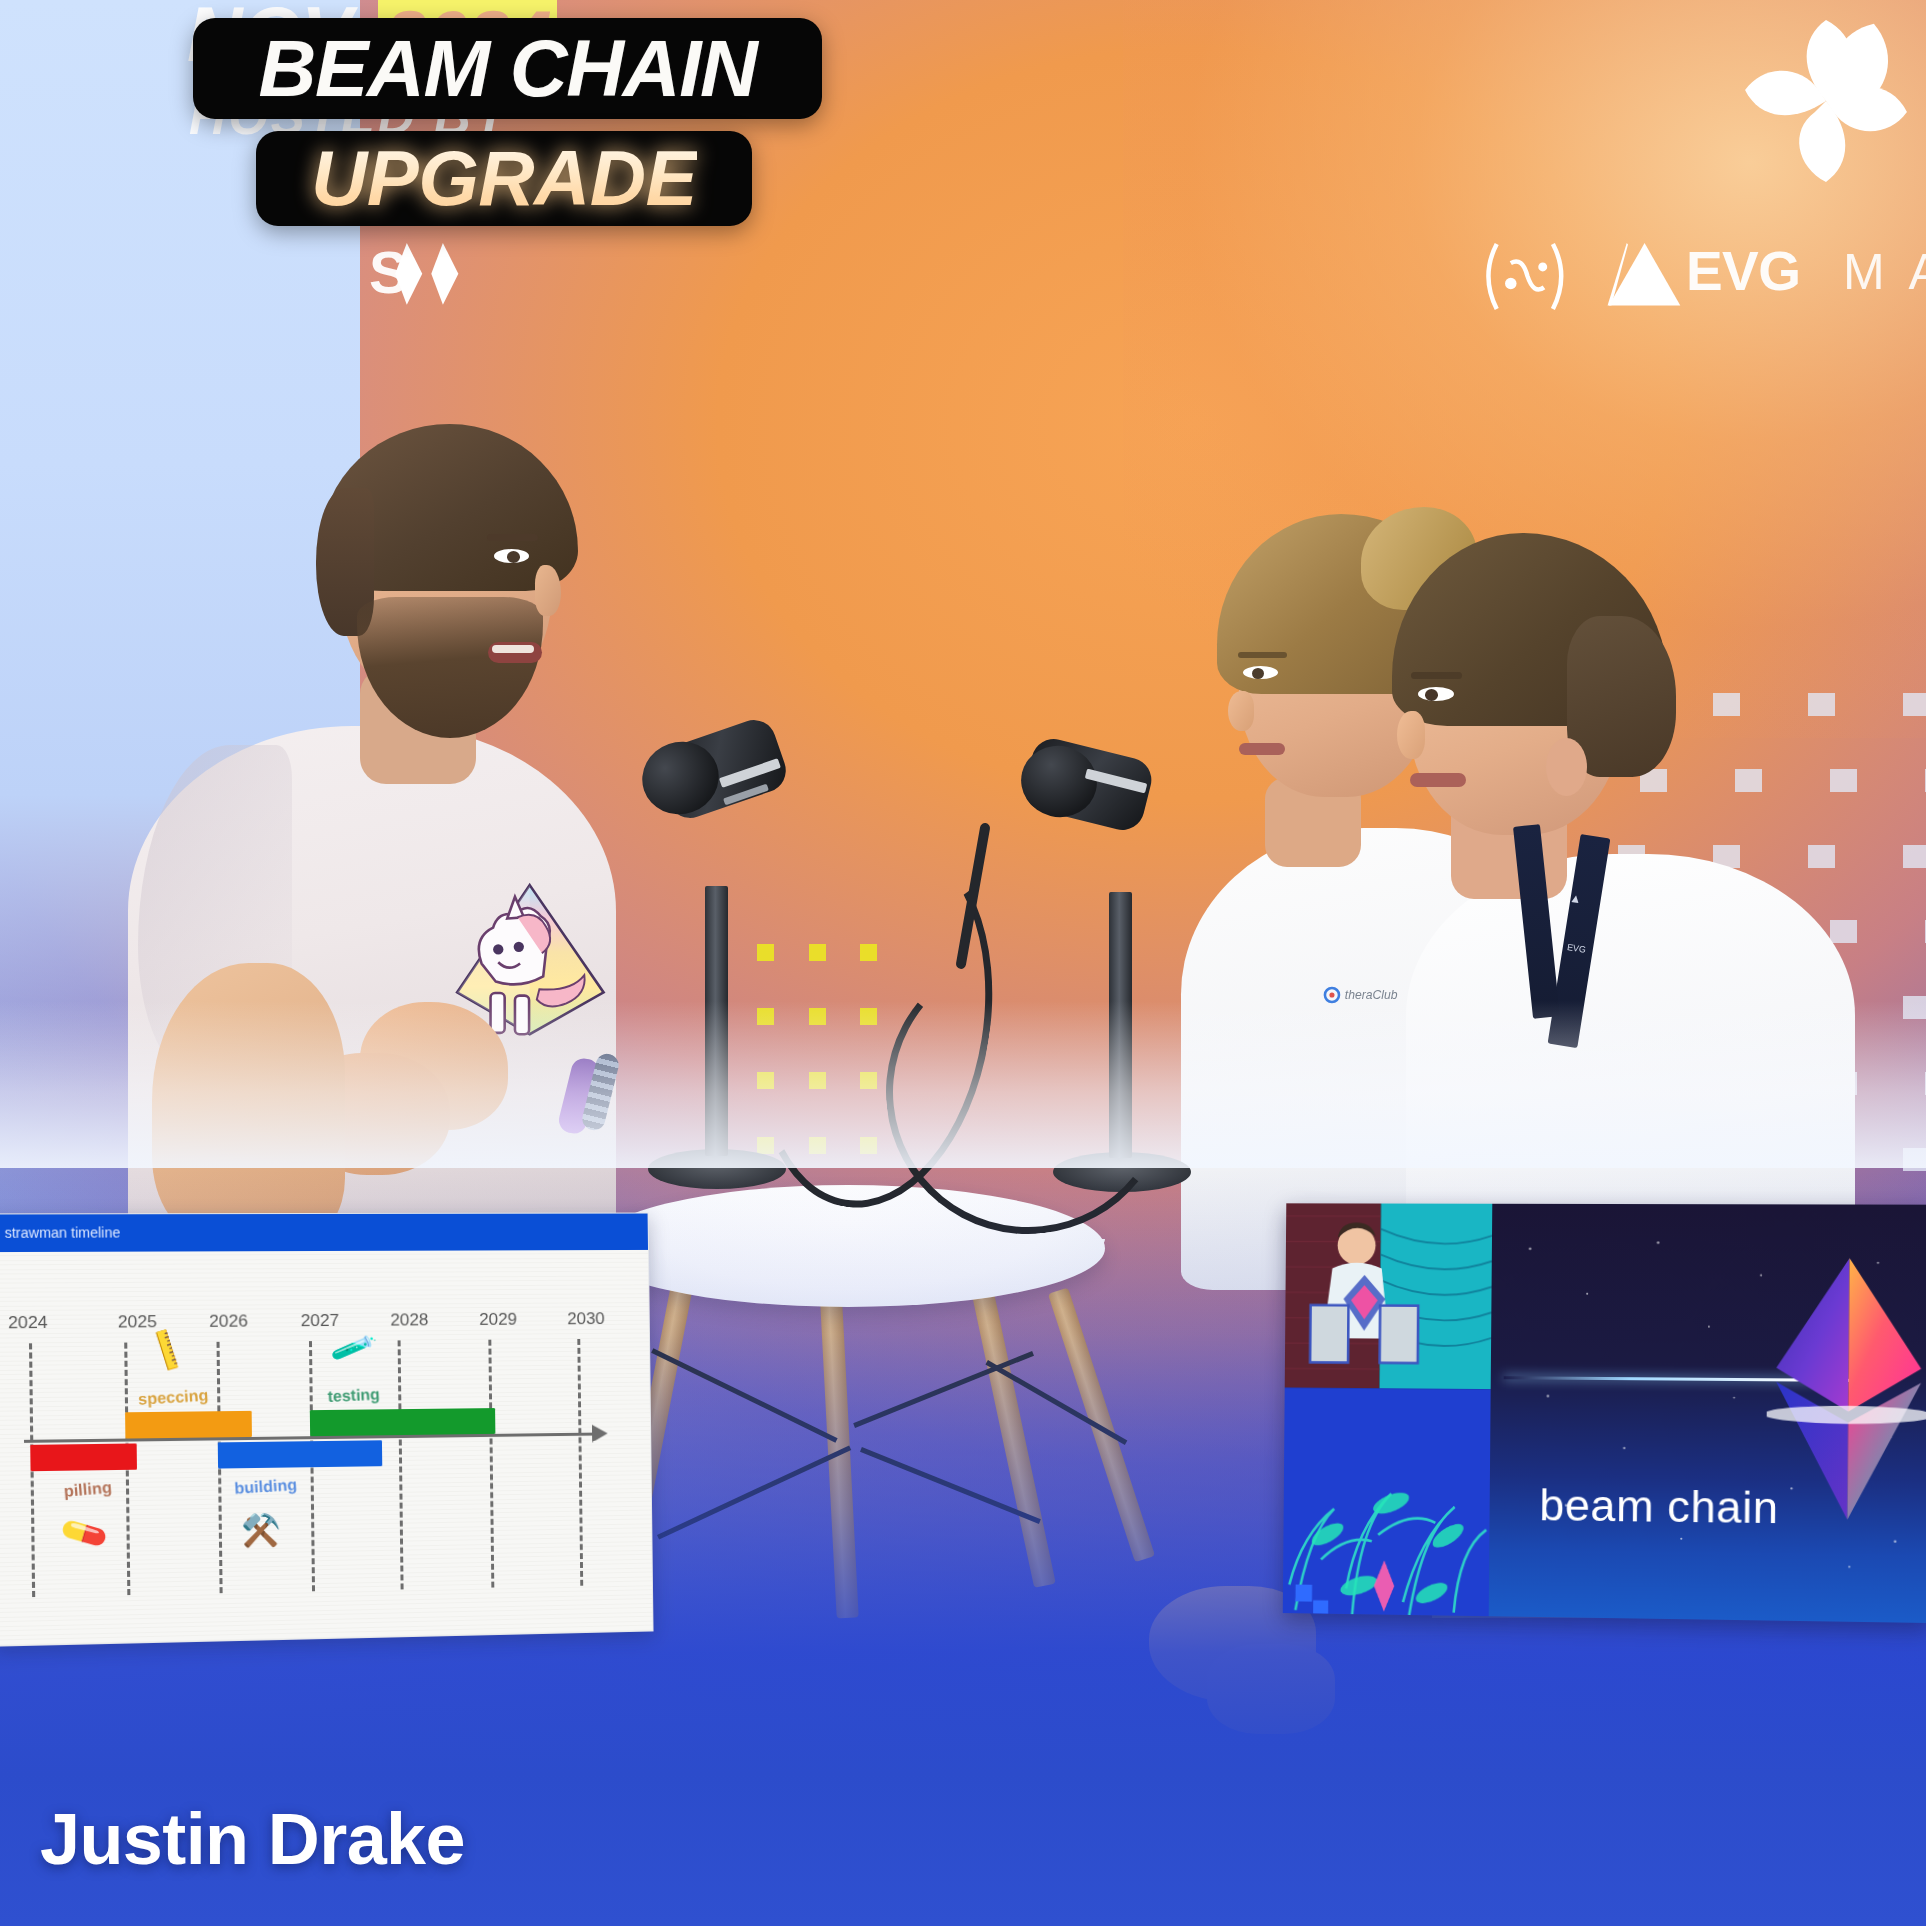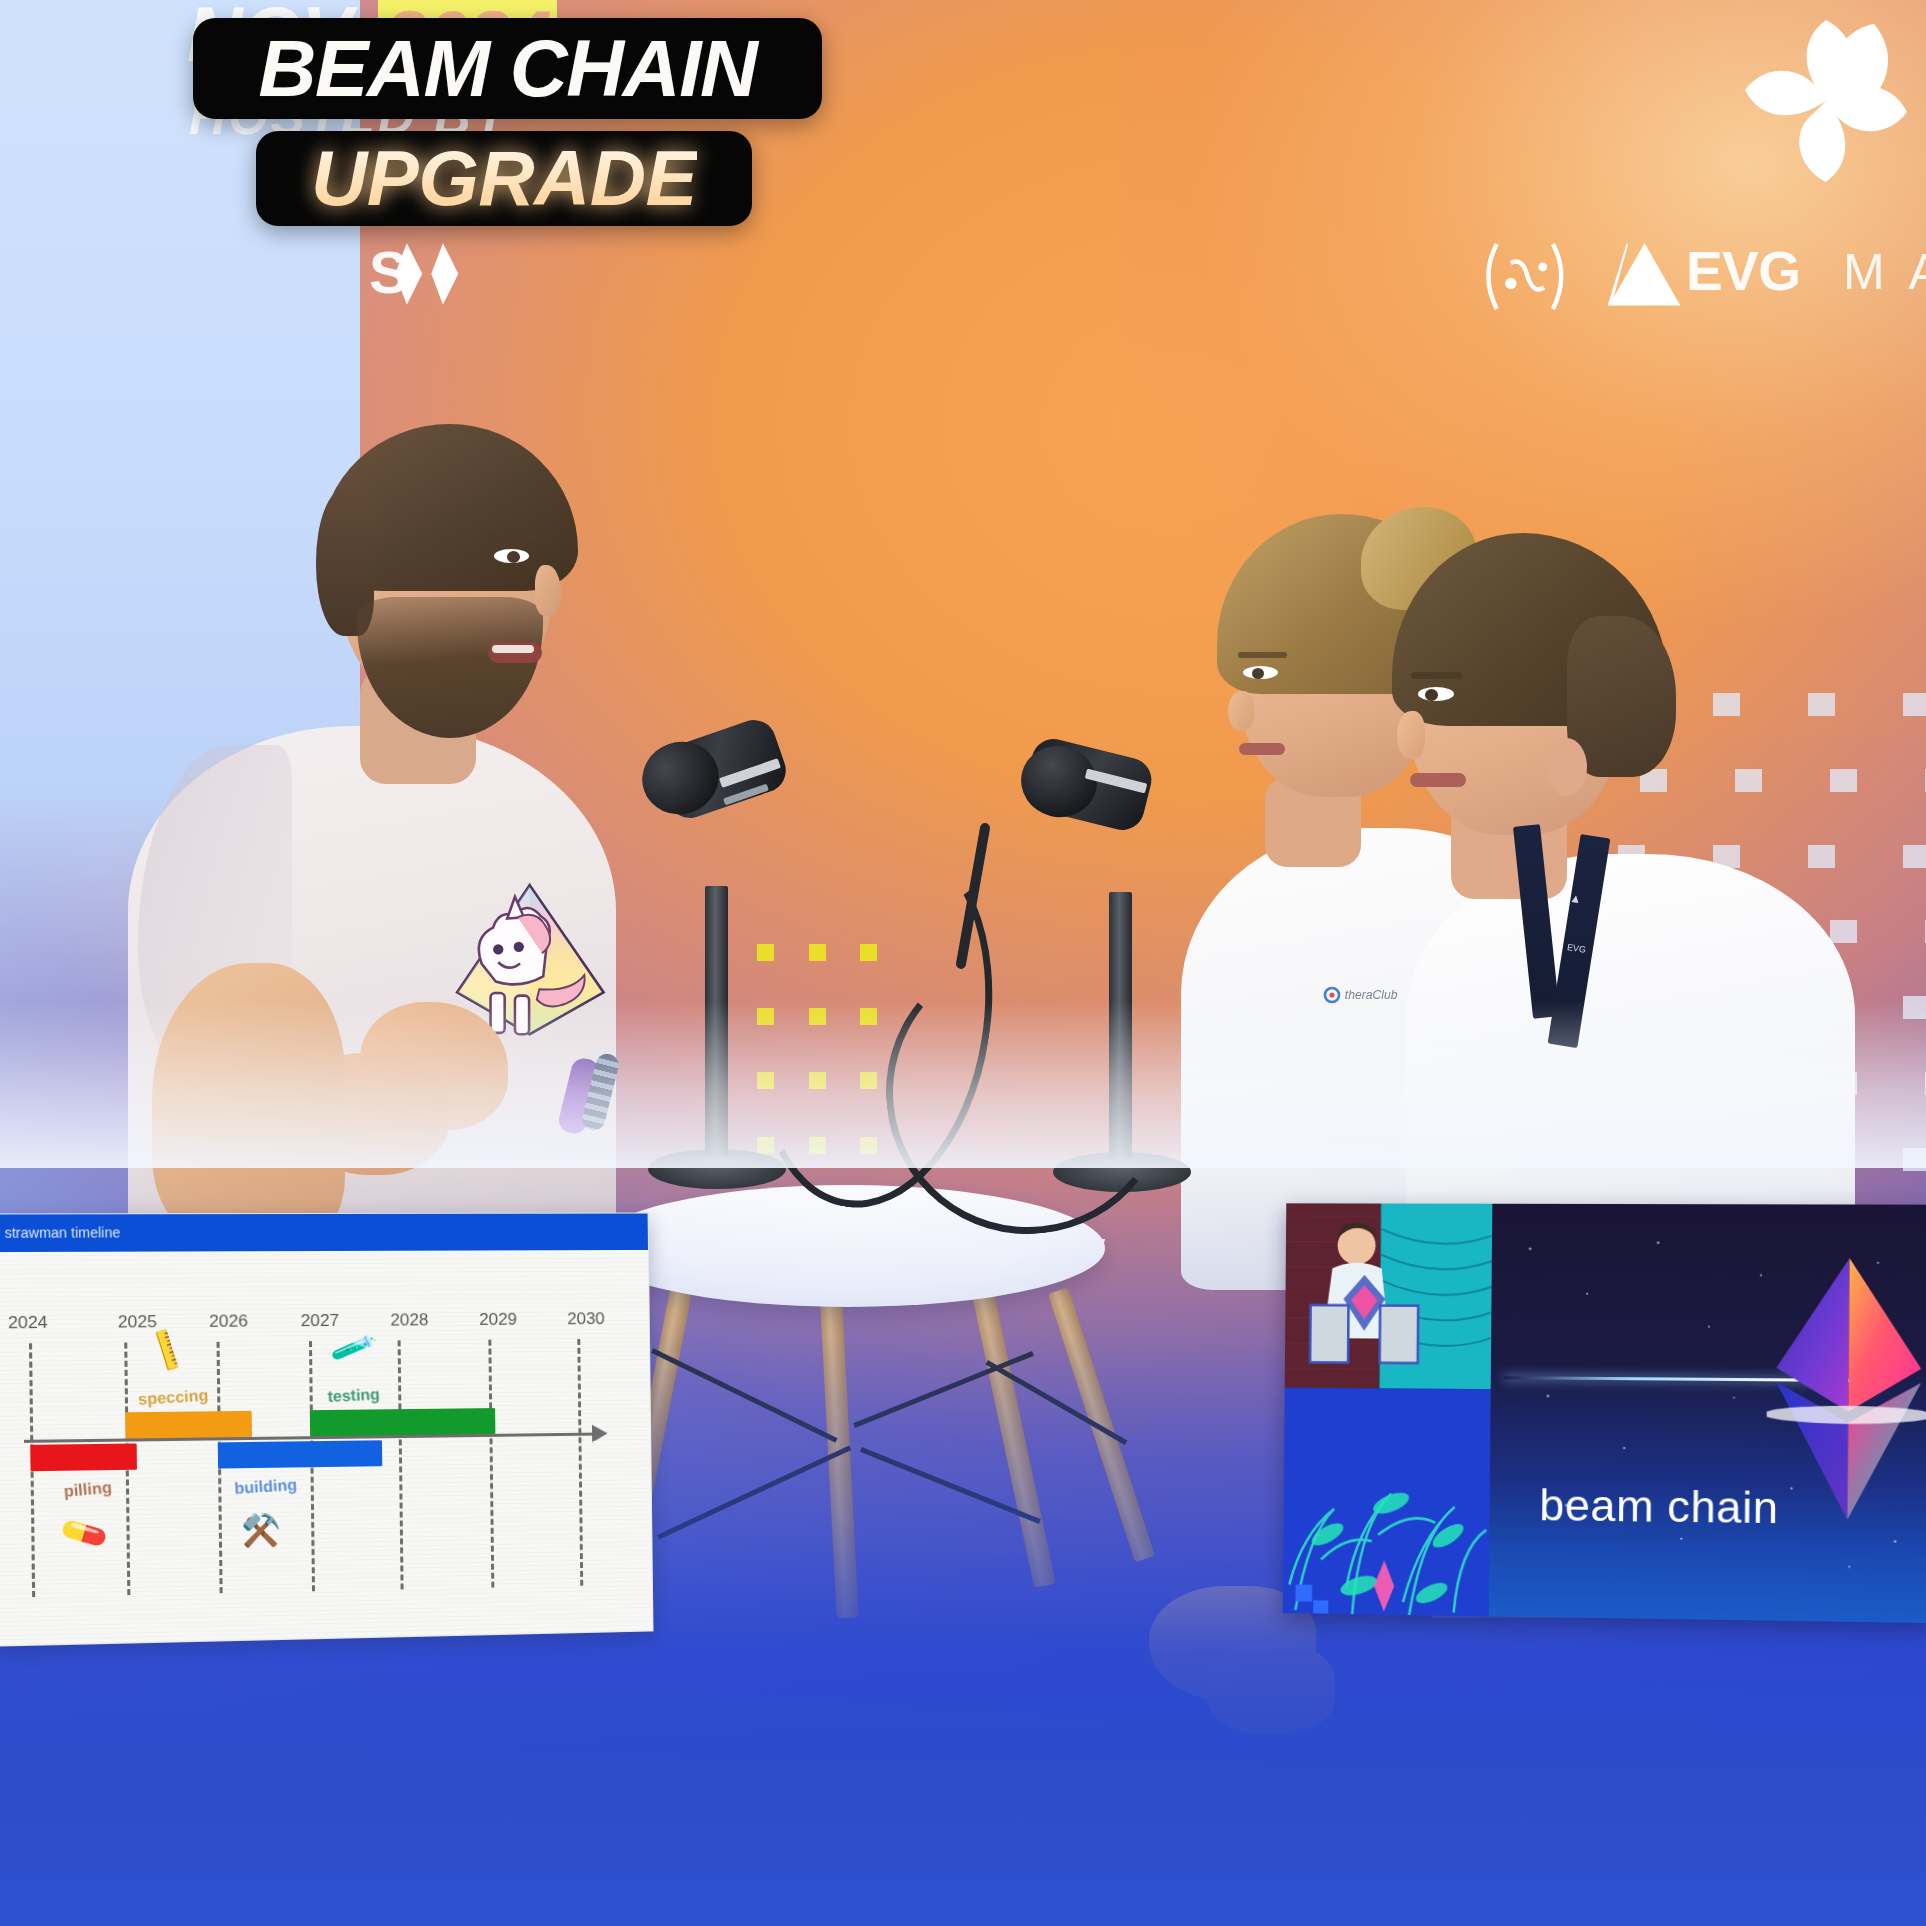--- a/index.html
+++ b/index.html
@@ -501,15 +501,16 @@
     </svg>
   </div>
 
   <div class="title-box" style="left:193px;top:18px;width:629px;height:101px;">
     <div class="title-main" style="font-size:80px;">BEAM CHAIN</div>
   </div>
   <div class="title-box" style="left:256px;top:119px;width:496px;height:95px;margin-top:12px;">
     <div class="title-sub" style="font-size:78px;">UPGRADE</div>
   </div>
 
+  <div class="name-plate">Justin Drake</div>
 
 </div>
 
 
 </body></html>

